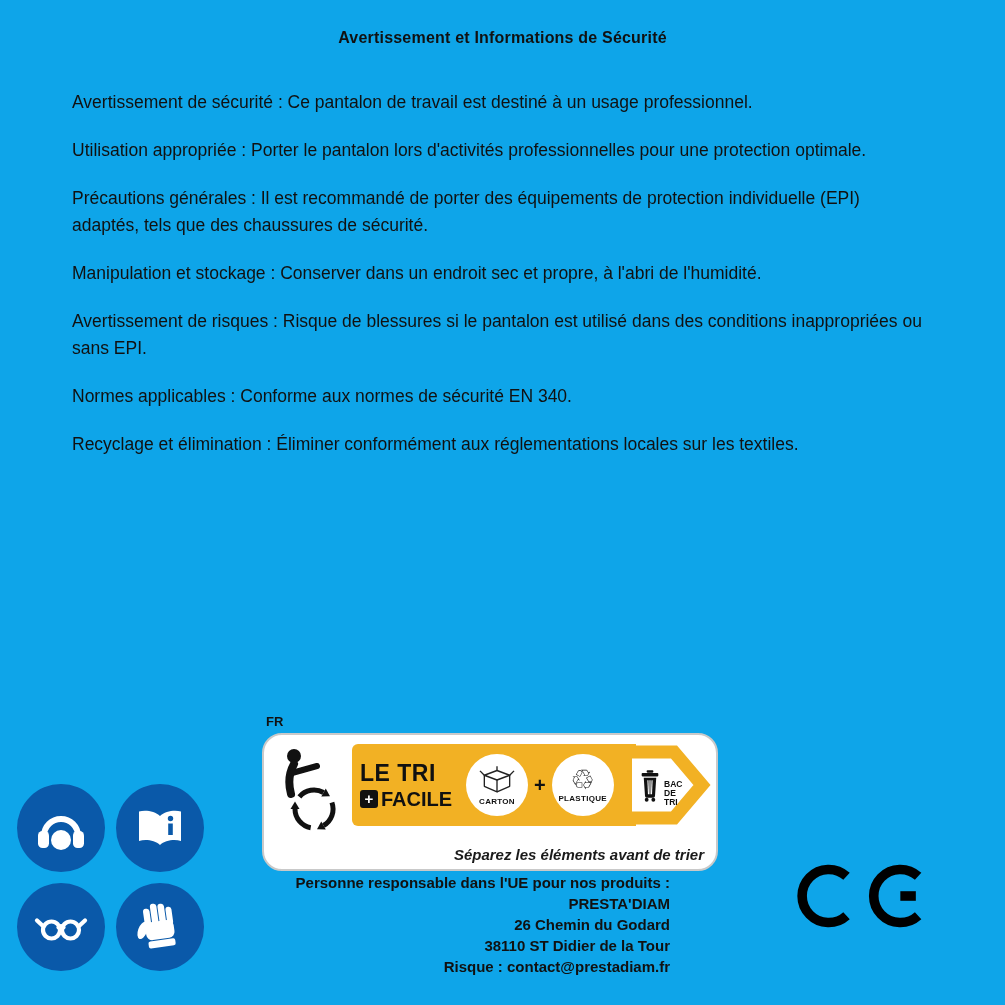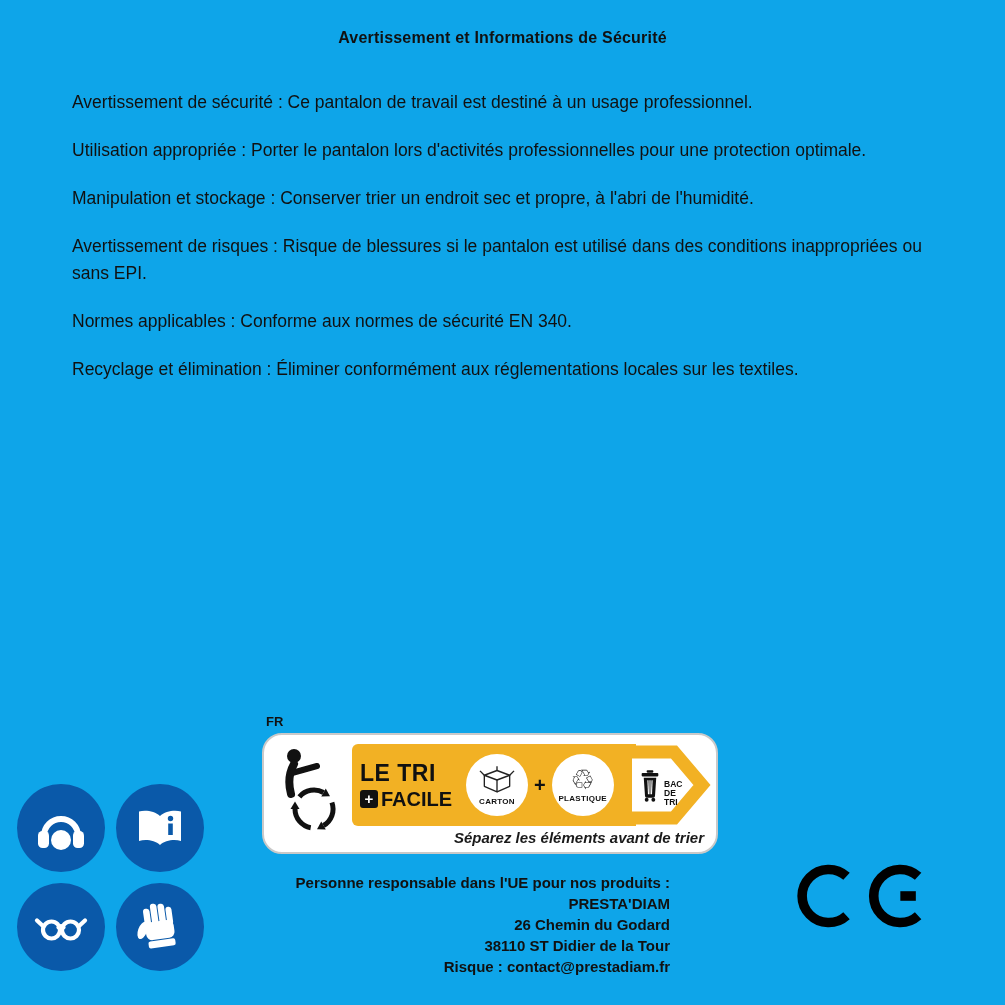--- a/index.html
+++ b/index.html
@@ -10,21 +10,21 @@
   
   .doc-title{
     text-align:center;font-size:16px;font-weight:bold;padding-top:29px;margin:0;
     letter-spacing:.2px;
   }
   .paragraphs{margin:42px 70px 0 72px;max-width:850px;}
   .paragraphs p{margin:0 0 21px 0;font-size:17.5px;line-height:27px;}
   
   .fr-tag{position:absolute;left:266px;top:714px;font-size:13px;font-weight:bold;}
   .tri-label{
-    position:absolute;left:262px;top:733px;width:456px;height:121px;
+    position:absolute;left:262px;top:733px;width:456px;height:138px;
     background:#fff;border:2px solid #c9c9c9;border-radius:20px;box-sizing:border-box;
   }
   .triman{position:absolute;left:10px;top:12px;}
   .tri-band{
     position:absolute;left:88px;top:9px;width:284px;height:82px;
     background:var(--label-yellow,#f2b124);border-radius:6px 0 0 6px;
     display:flex;align-items:center;gap:6px;padding:0 4px 0 8px;box-sizing:border-box;
   }
   .tri-head{display:flex;flex-direction:column;line-height:1;gap:4px;min-width:100px;}
   .tri-head .l1{font-size:23px;font-weight:800;letter-spacing:.5px;}
@@ -69,21 +69,22 @@
 </head>
 <body>
 
 <div class="canvas">
 
   <h1 class="doc-title">Avertissement et Informations de Sécurité</h1>
 
   <div class="paragraphs">
     <p>Avertissement de sécurité : Ce pantalon de travail est destiné à un usage professionnel.</p>
     <p>Utilisation appropriée : Porter le pantalon lors d'activités professionnelles pour une protection optimale.</p>
-    <p>Manipulation et stockage : Conserver trier un endroit sec et propre, à l'abri de l'humidité.</p>
+    <p>Précautions générales : Il est recommandé de porter des équipements de protection individuelle (EPI) adaptés, tels que des chaussures de sécurité.</p>
+    <p>Manipulation et stockage : Conserver dans un endroit sec et propre, à l'abri de l'humidité.</p>
     <p>Avertissement de risques : Risque de blessures si le pantalon est utilisé dans des conditions inappropriées ou sans EPI.</p>
     <p>Normes applicables : Conforme aux normes de sécurité EN 340.</p>
     <p>Recyclage et élimination : Éliminer conformément aux réglementations locales sur les textiles.</p>
   </div>
 
   <div class="fr-tag">FR</div>
 
   <div class="tri-label">
 
     <svg class="triman" width="72" height="92" viewBox="0 0 72 92">

